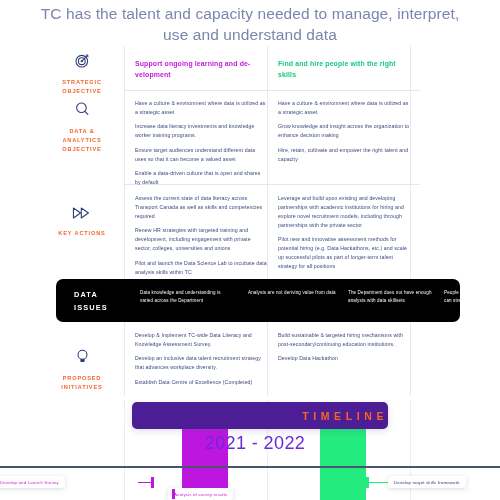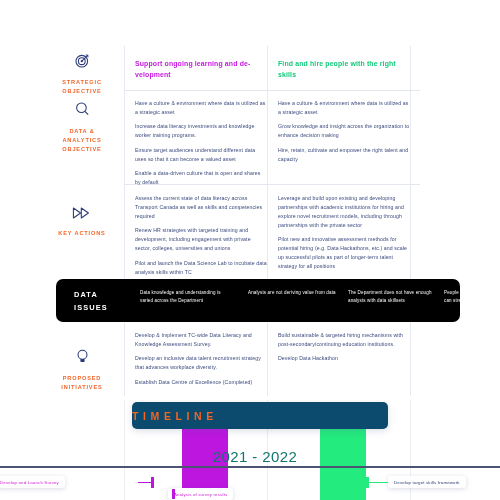--- a/index.html
+++ b/index.html
@@ -57,49 +57,53 @@
 
   
   .timeline-wrap{position:absolute;left:0;top:400px;width:500px;height:100px;overflow:hidden;}
   .tl-vline{position:absolute;top:0;height:100px;width:1px;background:#eceef4;}
   .tl-bar{position:absolute;width:46px;top:28px;height:72px;}
   .tl-bar.purple{background:#bd16df;}
   .tl-bar.green{background:#23eb7e;}
   .tl-axis{position:absolute;left:0;width:500px;height:1.6px;background:#4b5572;top:66px;}
   .tl-card{
     position:absolute;left:132px;top:2px;width:256px;height:27px;
-    background:#0c4a6e;border-radius:5px;
+    background:#4c1d95;border-radius:5px;
     box-shadow:0 2px 7px rgba(80,90,140,.20);
-    display:flex;align-items:center;justify-content:flex-start;
+    display:flex;align-items:center;justify-content:flex-end;
   }
   .tl-card span{
     color:#f4651f;font-size:10.5px;font-weight:700;letter-spacing:4.6px;
   }
   .tl-year{
-    position:absolute;left:190px;top:48px;width:130px;text-align:center;
-    color:#0f766e;font-size:15px;letter-spacing:.4px;
+    position:absolute;left:190px;top:33px;width:130px;text-align:center;
+    color:#6d28d9;font-size:18px;letter-spacing:.4px;
   }
   .tl-label{
     position:absolute;background:#fff;border-radius:3px;
     box-shadow:0 1px 5px rgba(80,90,140,.22);
     padding:3.5px 6px;font-size:4.4px;letter-spacing:.15px;white-space:nowrap;
   }
   .tl-label.pink{color:#d01ad6;}
   .tl-label.green-t{color:#2d3c78;}
   .tl-conn{position:absolute;height:1.4px;background:#bd16df;}
   .tl-conn.g{background:#23eb7e;}
   .tl-tick{position:absolute;width:3px;height:11px;}
   .tl-tick.p{background:#bd16df;}
   .tl-tick.g{background:#23eb7e;}
 </style>
 </head>
 <body>
 
 <div class="page">
 
+  <div class="title">
+    <div>TC has the talent and capacity needed to manage, interpret,</div>
+    <div>use and understand data</div>
+  </div>
 
   <div class="grid">
 
     <div class="vline" style="left:84px;"></div>
     <div class="vline" style="left:227px;"></div>
     <div class="vline" style="left:370px;"></div>
 
     <div class="hline" style="top:44px;"></div>
     <div class="hline" style="top:138px;"></div>
     <div class="hline" style="top:272px;"></div>

